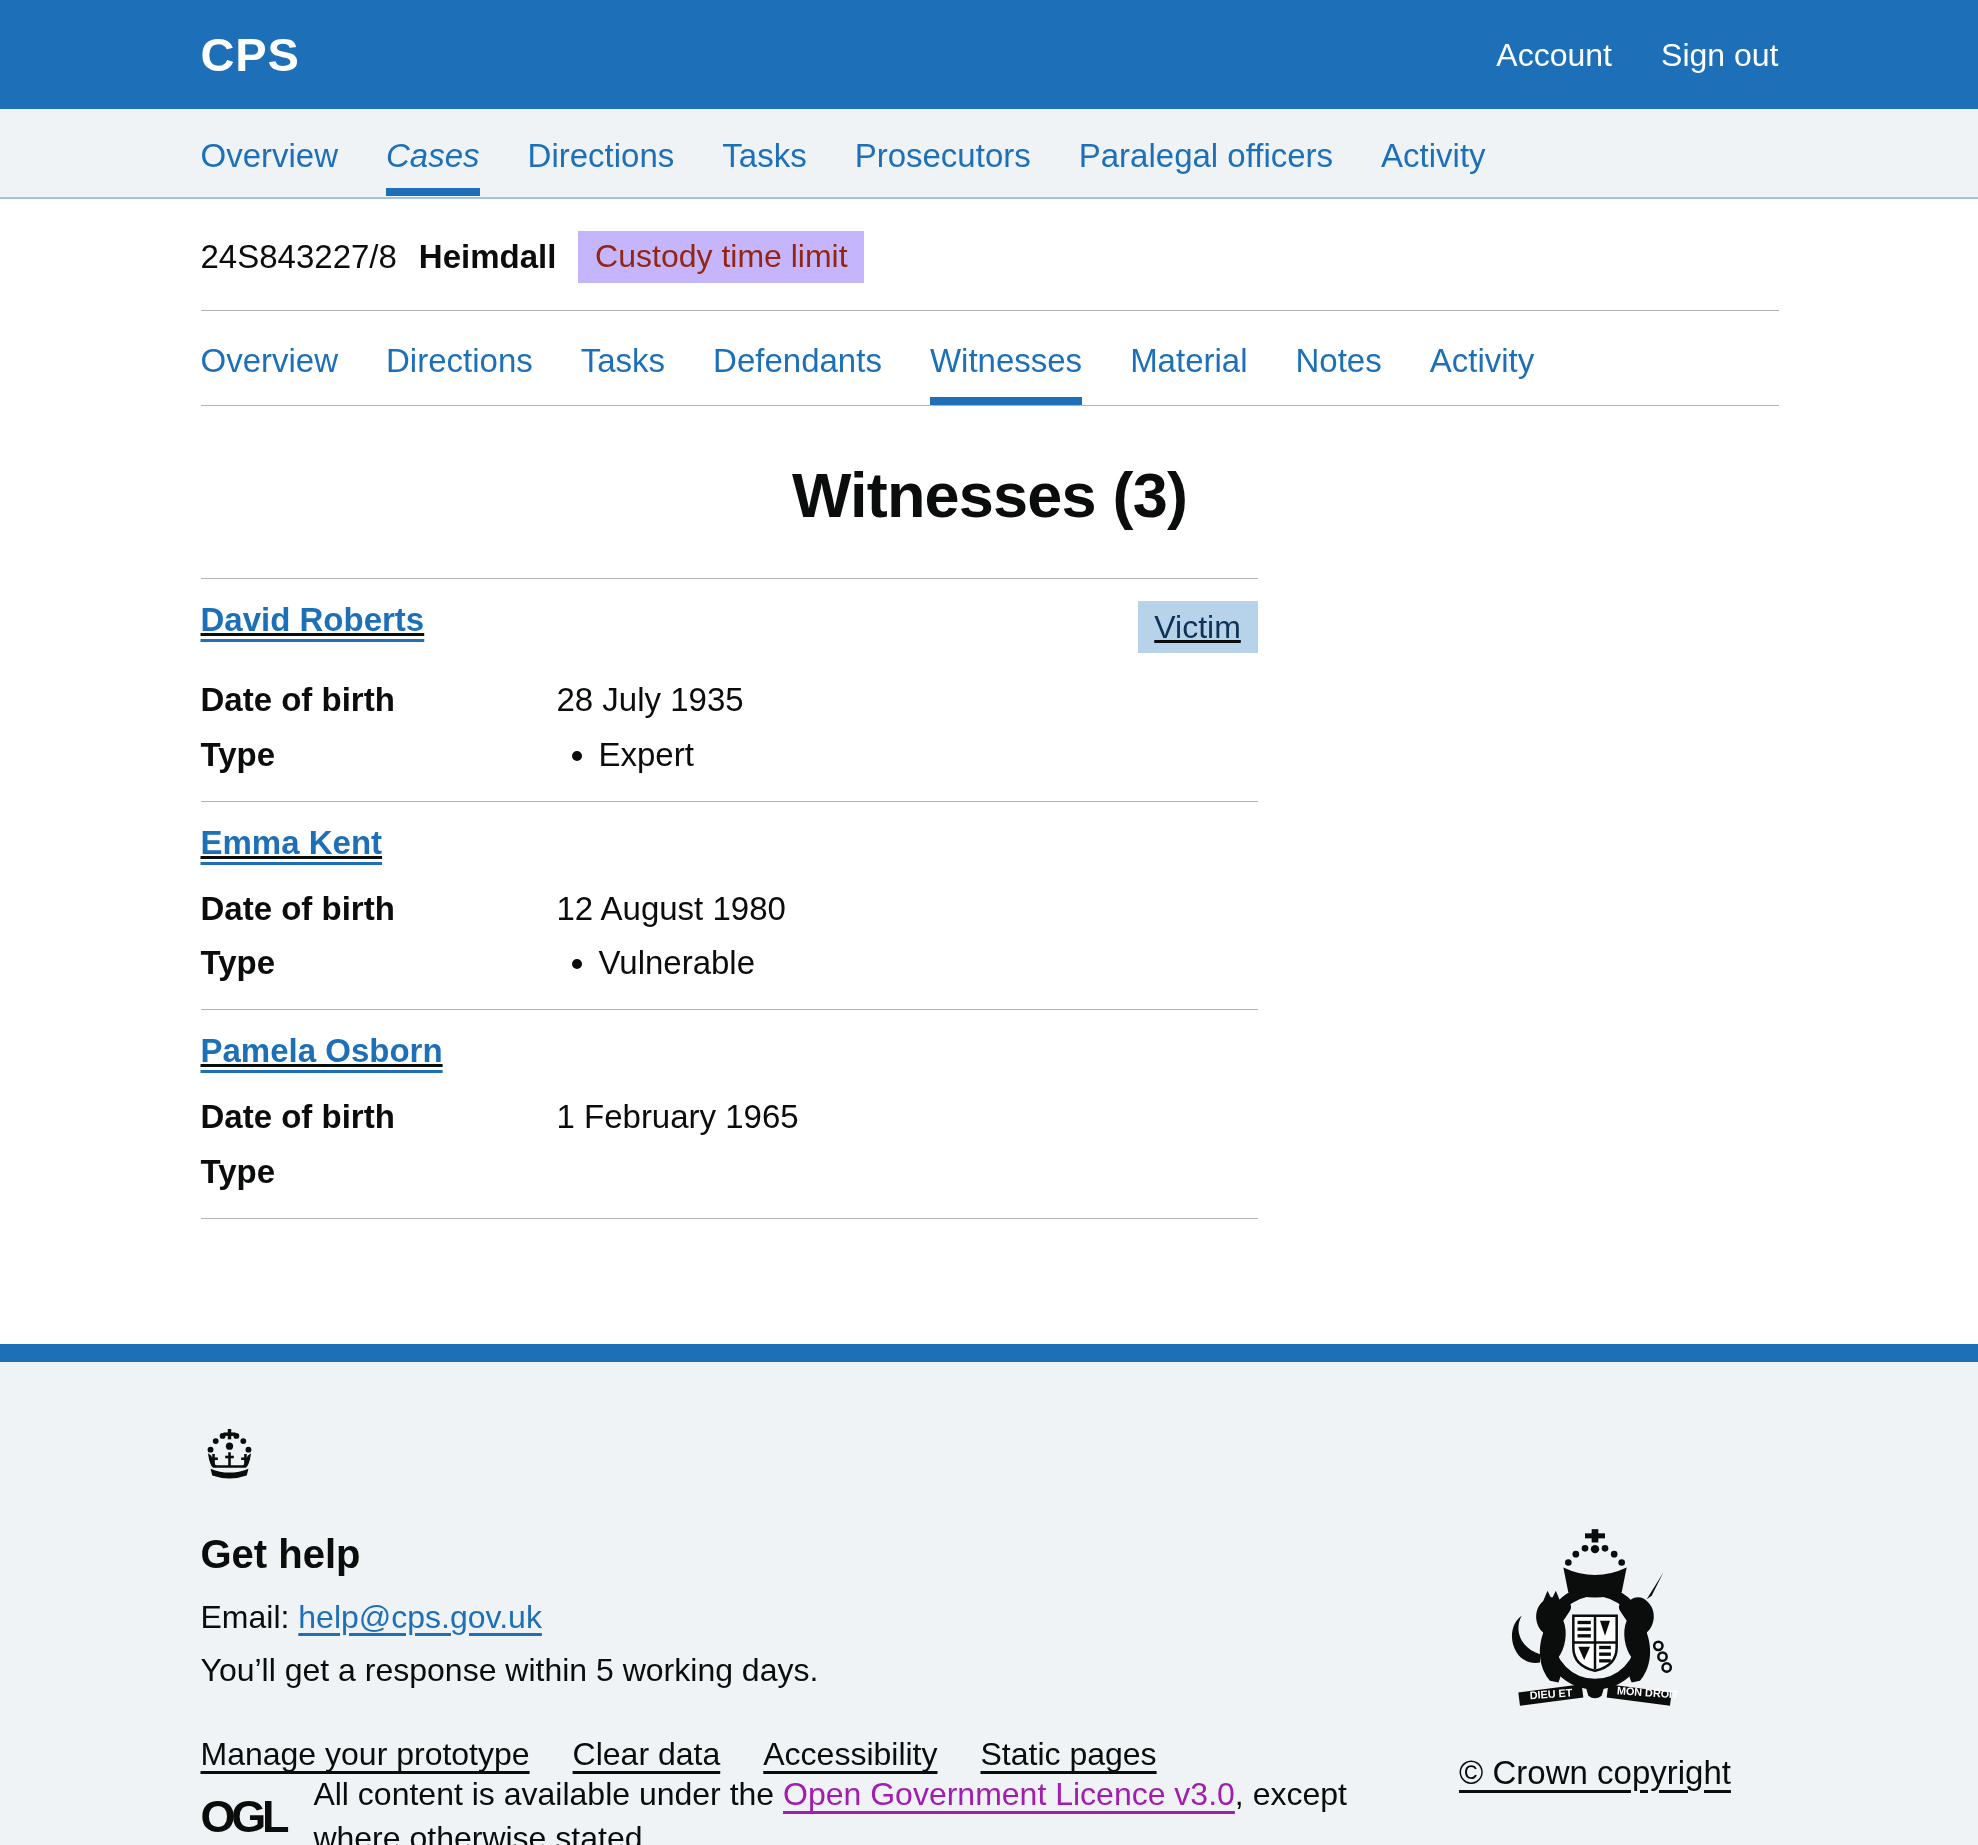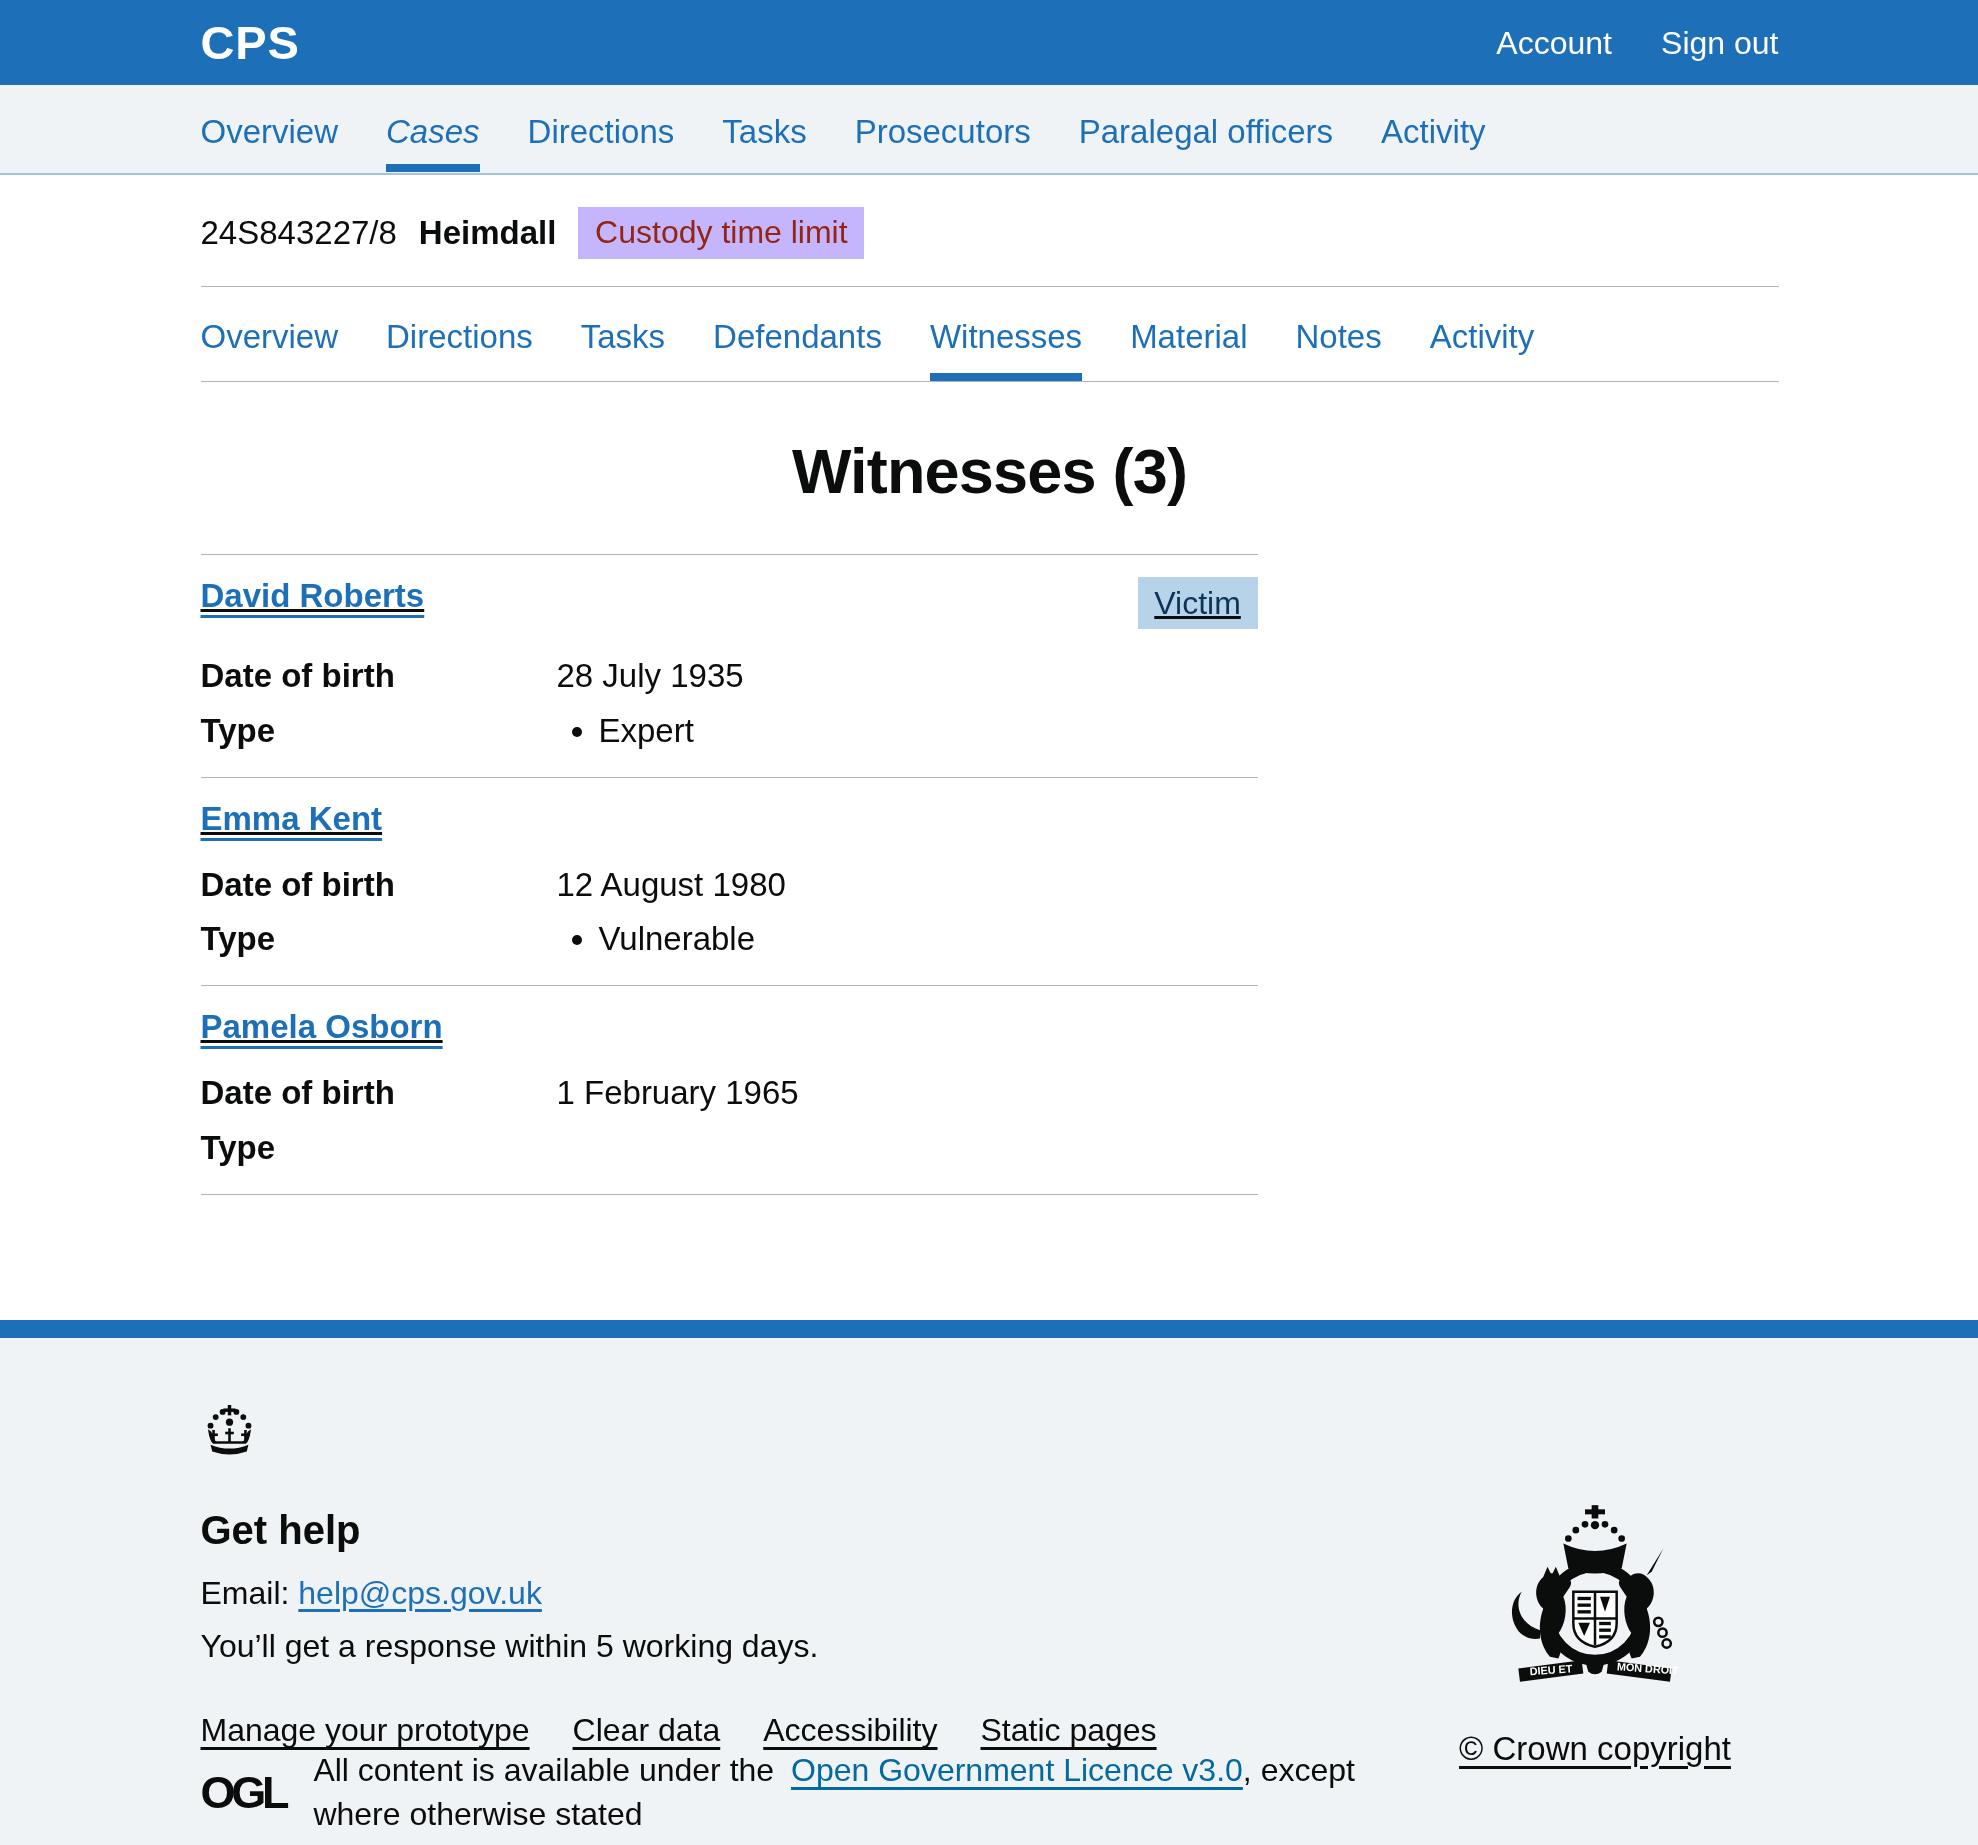--- a/index.html
+++ b/index.html
@@ -11,21 +11,21 @@
     color: #0b0c0c;
     font-size: 33px;
     display: flex;
     flex-direction: column;
   }
   .container { width: 1578px; margin: 0 auto; }
 
   
   .app-header { background: #1d70b8; }
   .app-header .inner {
-    height: 85px;
+    height: 109px;
     display: flex;
     align-items: center;
     justify-content: space-between;
   }
   .logo {
     color: #fff;
     font-size: 47px;
     font-weight: bold;
     letter-spacing: 0.8px;
     text-decoration: none;
@@ -152,21 +152,21 @@
     align-items: center;
     gap: 28px;
     font-size: 32px;
   }
   .ogl-logo {
     font-weight: 900;
     font-size: 45px;
     letter-spacing: -4.2px;
     line-height: 1;
   }
-  .licence-link { color: #0369a1; text-decoration: underline; text-underline-offset: 5.8px; margin-left: 8px; }
+  .licence-link { color: #a21caf; text-decoration: underline; text-underline-offset: 5.8px; }
   .footer-right {
     width: 367px;
     display: flex;
     flex-direction: column;
     align-items: center;
     padding-top: 100px;
   }
   .copyright-link {
     color: #0b0c0c;
     font-size: 33px;

